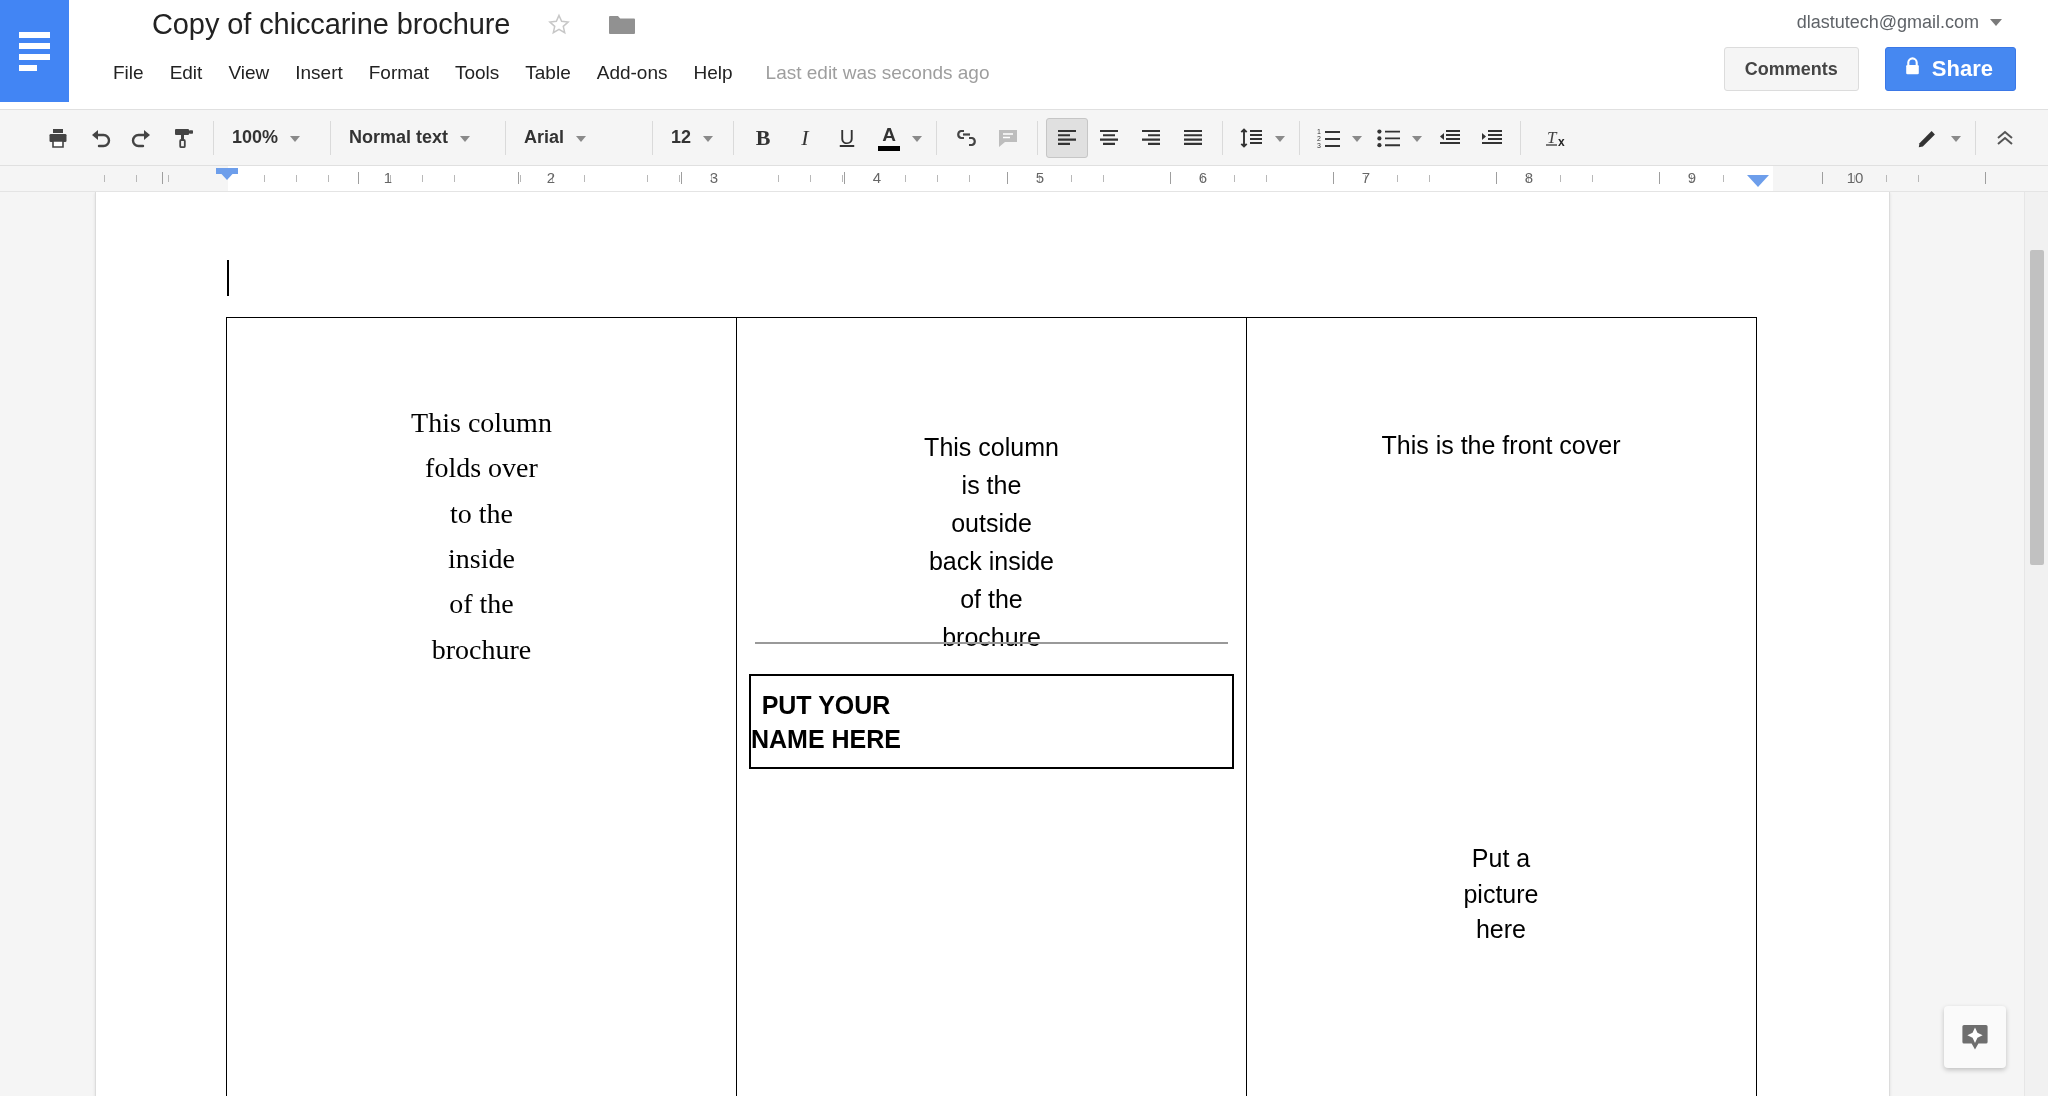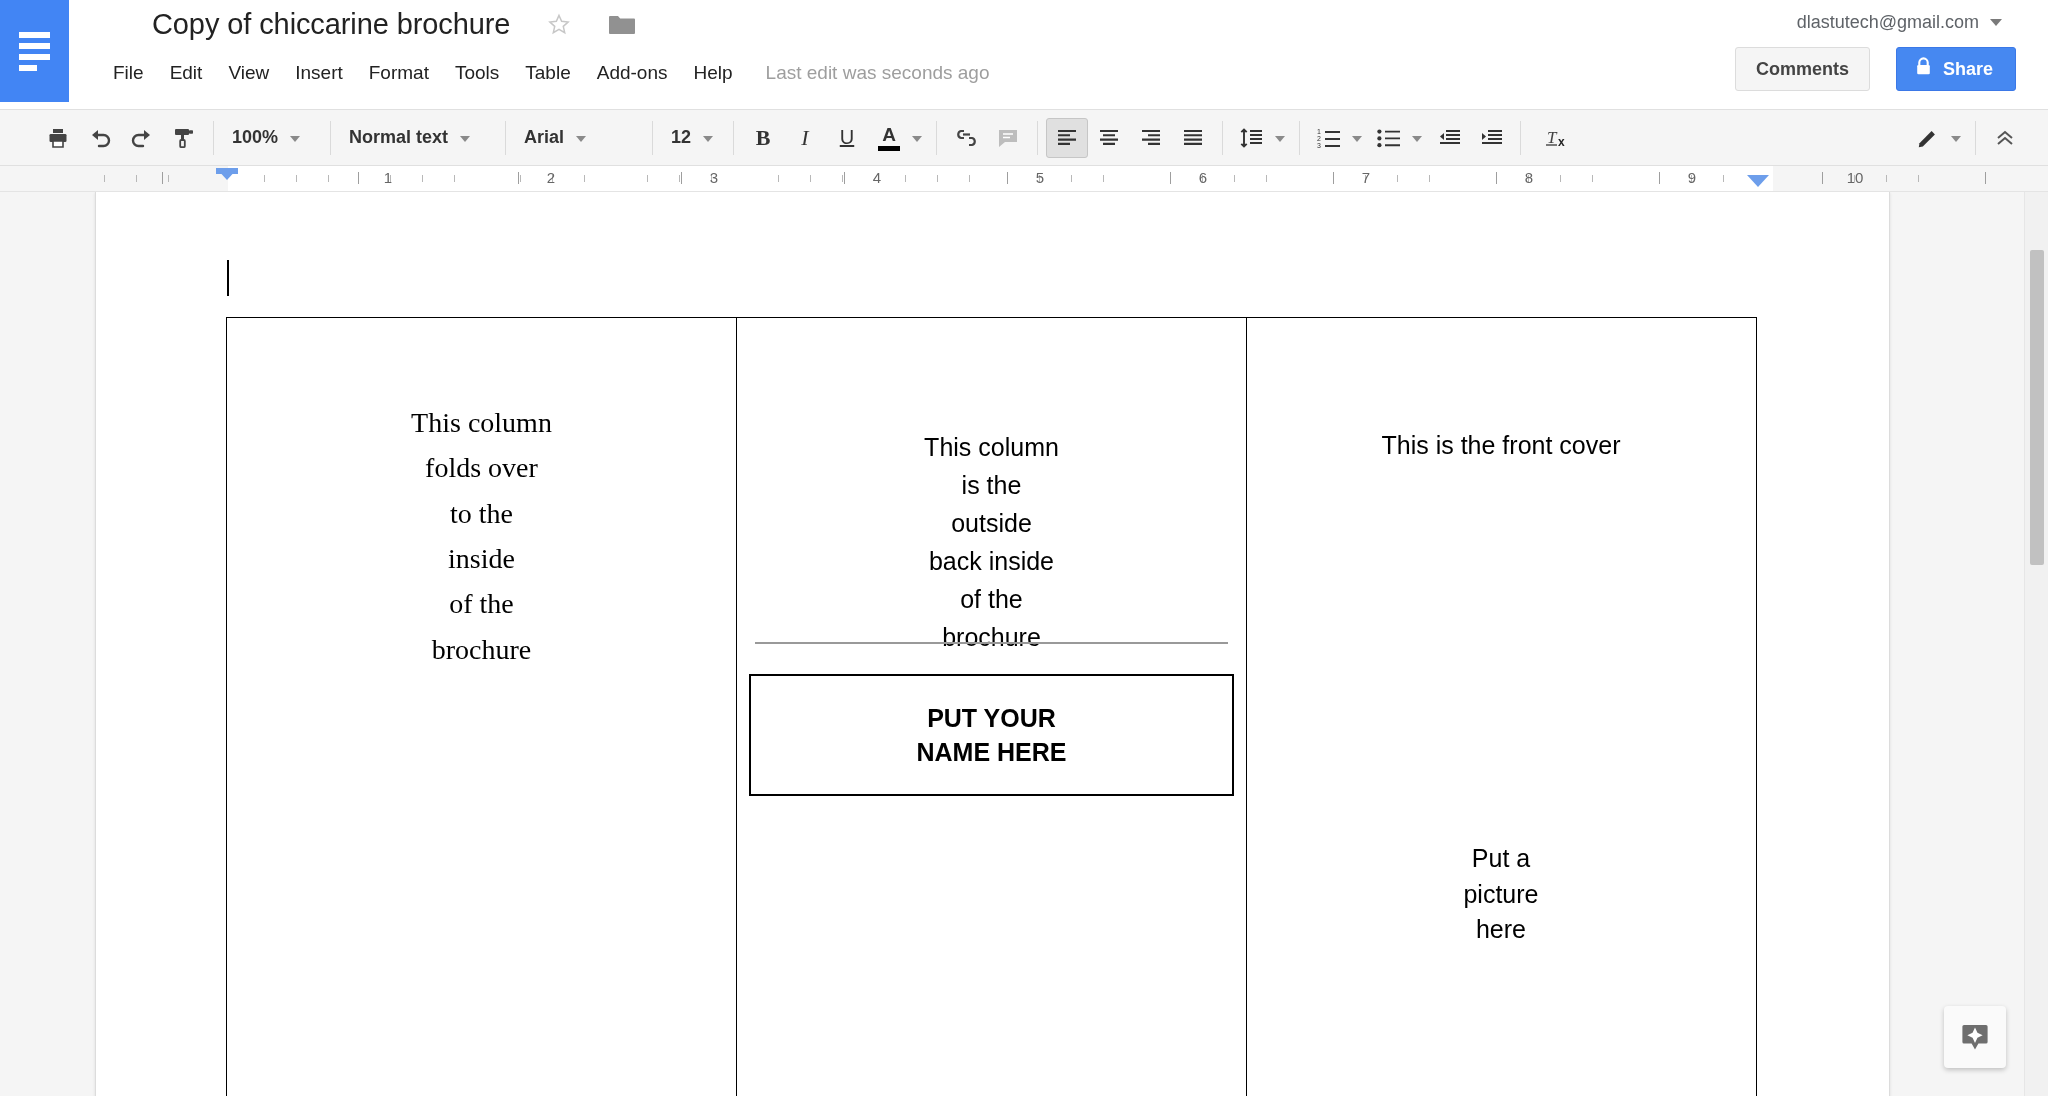--- a/index.html
+++ b/index.html
@@ -114,21 +114,21 @@
     align-items: center;
     cursor: pointer;
     font-family: "Liberation Sans", sans-serif;
   }
   .btn-share {
     height: 44px;
     padding: 0 22px 0 18px;
     background: #4688f1;
     border: 1px solid #3b78e7;
     border-radius: 3px;
-    font-size: 18px;
+    font-size: 22px;
     font-weight: bold;
     color: #ffffff;
     display: flex;
     align-items: center;
     gap: 11px;
     cursor: pointer;
     font-family: "Liberation Sans", sans-serif;
   }
 
   
@@ -319,25 +319,24 @@
     position: absolute;
     left: 18px; right: 18px;
     top: 324px;
     height: 2px;
     background: #999999;
   }
   .namebox {
     position: absolute;
     left: 12px; right: 12px;
     top: 356px;
-    height: 122px;
+    height: 95px;
     border: 2px solid #000000;
     display: flex;
     align-items: center;
-    justify-content: center;
     text-align: center;
     font-family: "Liberation Sans", sans-serif;
     font-size: 25px;
     font-weight: bold;
     line-height: 1.36;
     color: #000000;
   }
   .frontcover {
     position: absolute;
     left: 0; right: 0;

